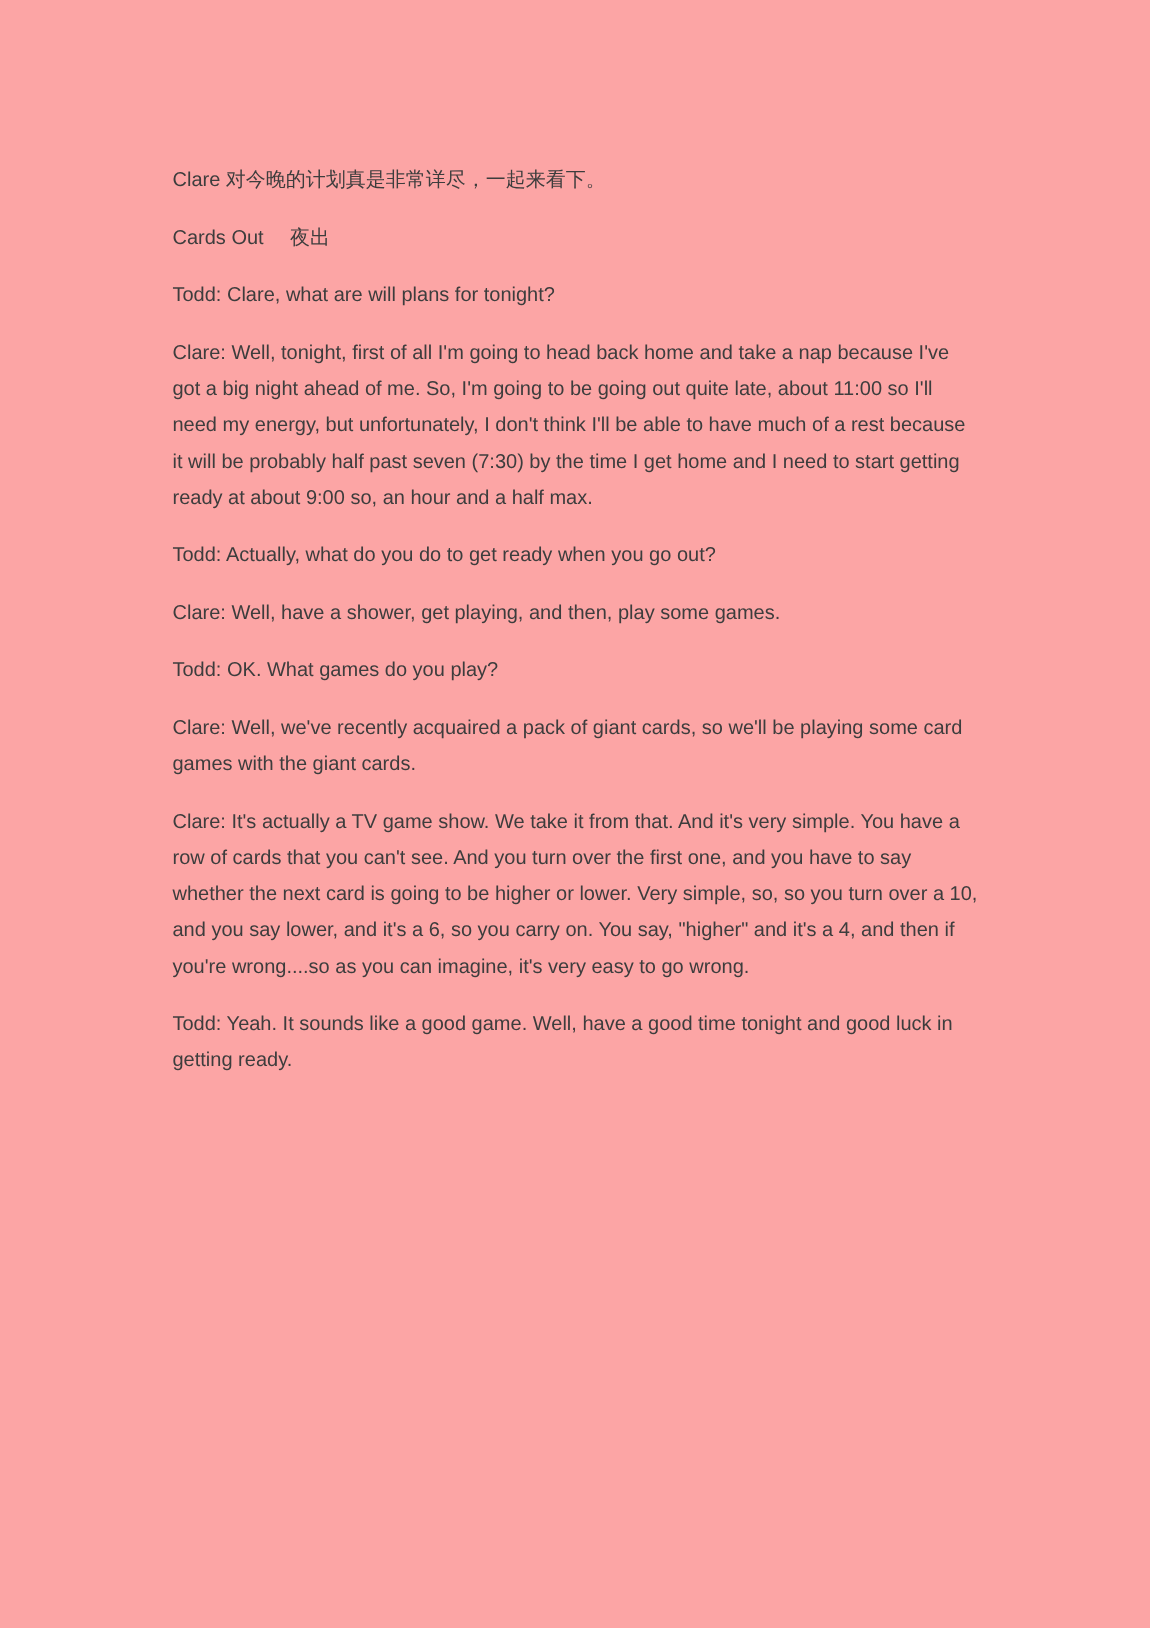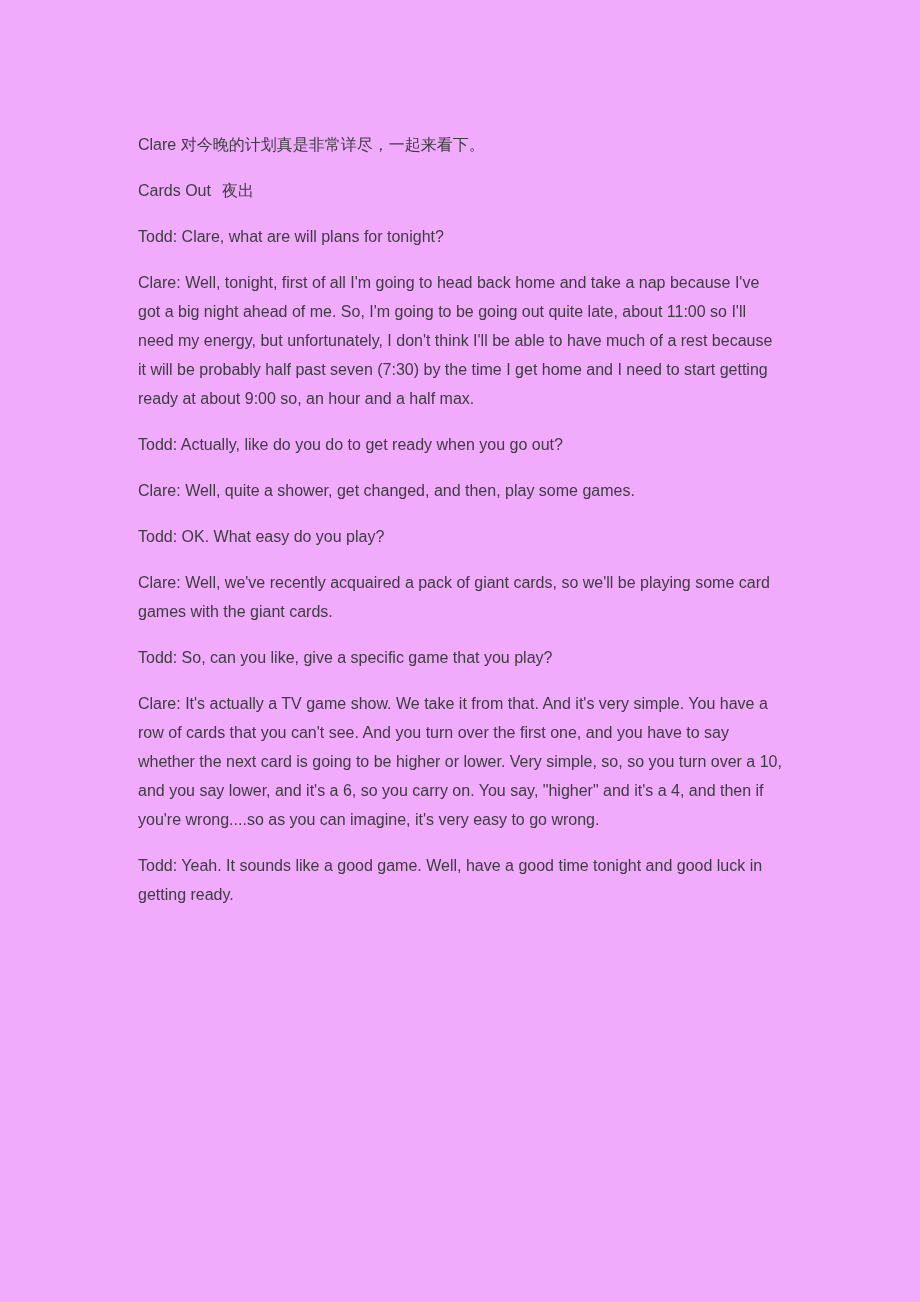--- a/index.html
+++ b/index.html
@@ -6,58 +6,57 @@
     margin: 0;
     padding: 0;
     background: #ffffff;
   }
   .page {
     position: relative;
     width: 920px;
     min-height: 1302px;
     box-sizing: border-box;
     padding: 130px 138px 40px 138px;
-    background: #f0abfc;
+    background: #fca5a5;
     color: #3d3d3d;
     font-family: "Liberation Sans", "DejaVu Sans", sans-serif;
     font-size: 16px;
     line-height: 29px;
   }
   .para {
     margin: 0 0 17px 0;
     text-align: left;
   }
   .title-zh {
-    margin-left: 11px;
+    margin-left: 21px;
   }
 </style>
 </head>
 <body>
 
 <div class="page">
 
   <p class="para">Clare 对今晚的计划真是非常详尽，一起来看下。</p>
 
   <p class="para">
     <span>Cards Out</span><span class="title-zh">夜出</span>
   </p>
 
   <p class="para">Todd: Clare, what are will plans for tonight?</p>
 
   <p class="para">Clare: Well, tonight, first of all I'm going to head back home and take a nap because I've got a big night ahead of me. So, I'm going to be going out quite late, about 11:00 so I'll need my energy, but unfortunately, I don't think I'll be able to have much of a rest because it will be probably half past seven (7:30) by the time I get home and I need to start getting ready at about 9:00 so, an hour and a half max.</p>
 
-  <p class="para">Todd: Actually, like do you do to get ready when you go out?</p>
+  <p class="para">Todd: Actually, what do you do to get ready when you go out?</p>
 
-  <p class="para">Clare: Well, quite a shower, get changed, and then, play some games.</p>
+  <p class="para">Clare: Well, have a shower, get playing, and then, play some games.</p>
 
-  <p class="para">Todd: OK. What easy do you play?</p>
+  <p class="para">Todd: OK. What games do you play?</p>
 
   <p class="para">Clare: Well, we've recently acquaired a pack of giant cards, so we'll be playing some card games with the giant cards.</p>
 
-  <p class="para">Todd: So, can you like, give a specific game that you play?</p>
 
 
 
   <p class="para">Clare: It's actually a TV game show. We take it from that. And it's very simple. You have a row of cards that you can't see. And you turn over the first one, and you have to say whether the next card is going to be higher or lower. Very simple, so, so you turn over a 10, and you say lower, and it's a 6, so you carry on. You say, "higher" and it's a 4, and then if you're wrong....so as you can imagine, it's very easy to go wrong.</p>
 
   <p class="para">Todd: Yeah. It sounds like a good game. Well, have a good time tonight and good luck in getting ready.</p>
 
 </div>
 
 </body></html>

